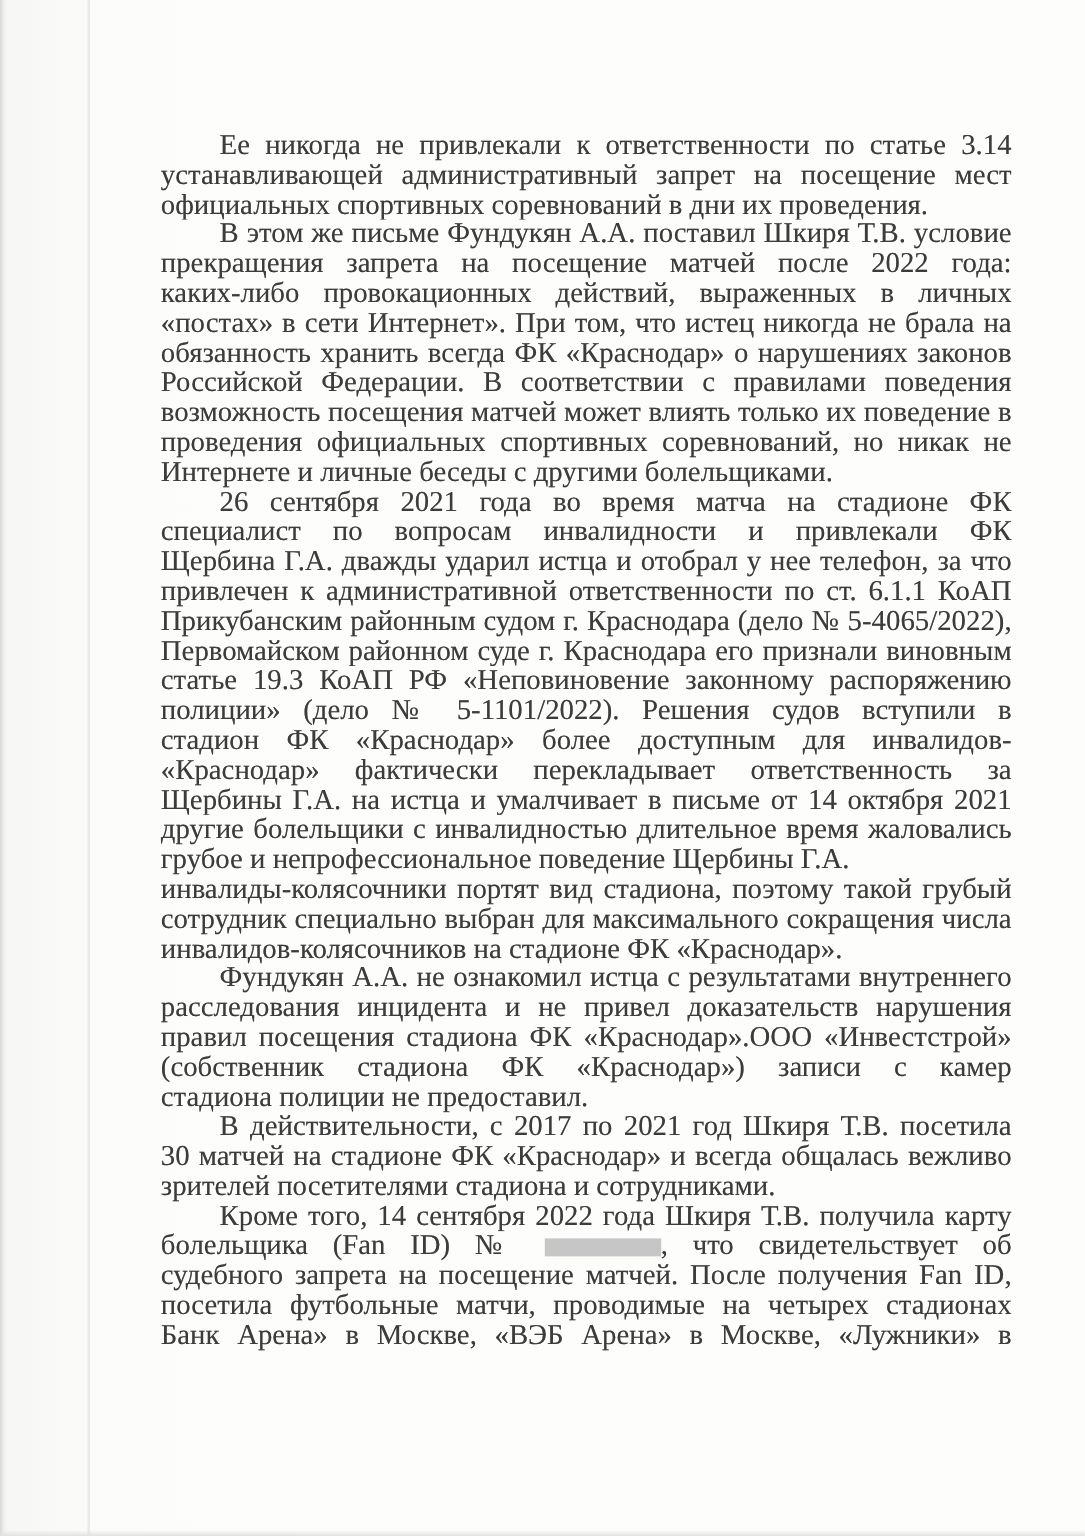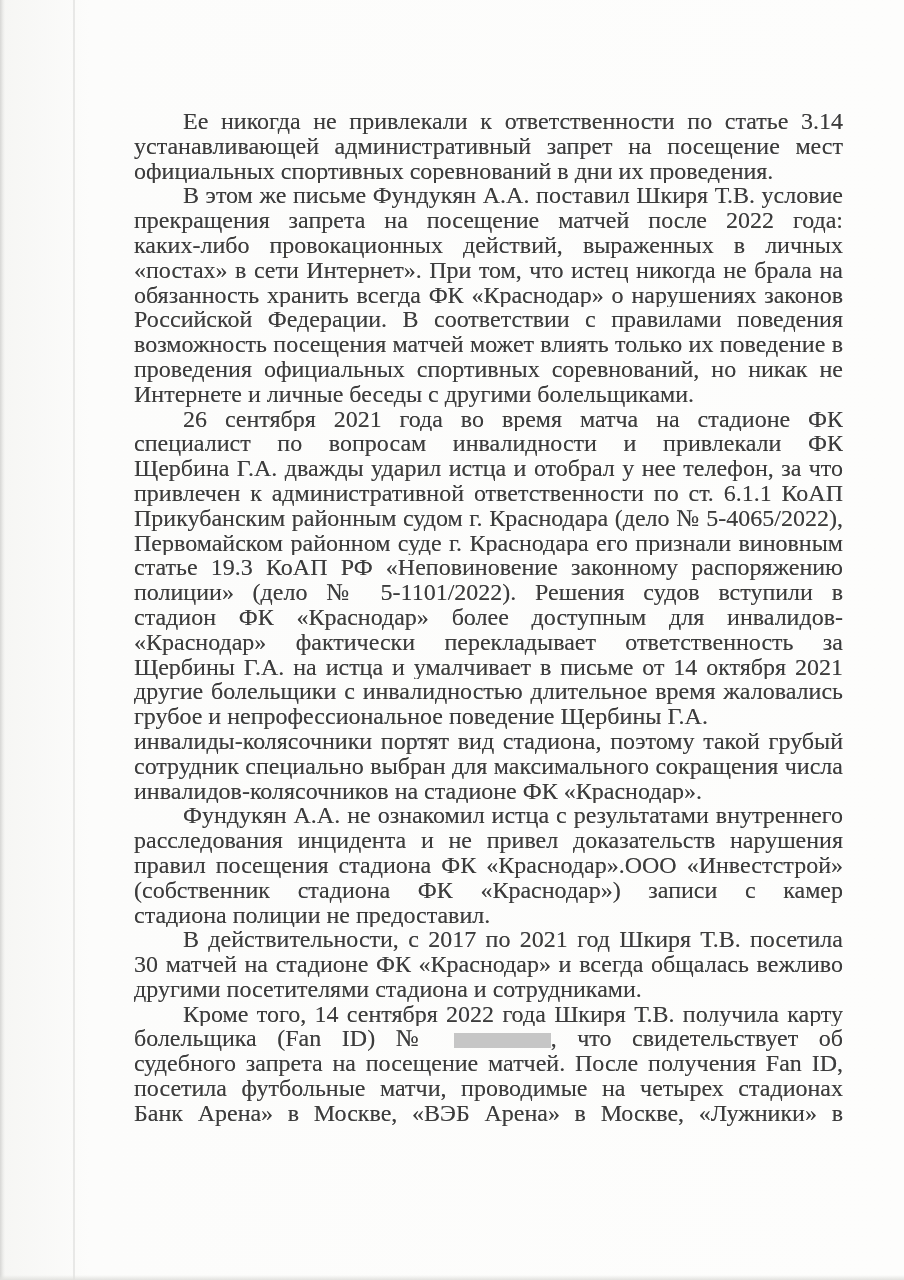--- a/index.html
+++ b/index.html
@@ -122,21 +122,21 @@
       <div class="para">
         <div class="line just ind">Фундукян А.А. не ознакомил истца с результатами внутреннего</div>
         <div class="line just">расследования инцидента и не привел доказательств нарушения истцом</div>
         <div class="line just">правил посещения стадиона ФК «Краснодар».ООО «Инвестстрой»</div>
         <div class="line just">(собственник стадиона ФК «Краснодар») записи с камер видеонаблюдения</div>
         <div class="line">стадиона полиции не предоставил.</div>
       </div>
       <div class="para">
         <div class="line just ind">В действительности, с 2017 по 2021 год Шкиря Т.В. посетила примерно</div>
         <div class="line just">30 матчей на стадионе ФК «Краснодар» и всегда общалась вежливо с</div>
-        <div class="line">другими посетителями стадиона и сотрудниками.</div>
+        <div class="line">зрителей посетителями стадиона и сотрудниками.</div>
       </div>
       <div class="para">
         <div class="line just ind">Кроме того, 14 сентября 2022 года Шкиря Т.В. получила карту</div>
         <div class="line just">болельщика (Fan ID) № <span class="redaction" style="background: rgb(198, 198, 198); width: 97px; height: 15px;"></span>, что свидетельствует об отсутствии</div>
         <div class="line just">судебного запрета на посещение матчей. После получения Fan ID, истец</div>
         <div class="line just">посетила футбольные матчи, проводимые на четырех стадионах («Открытие</div>
         <div class="line">Банк Арена» в Москве, «ВЭБ Арена» в Москве, «Лужники» в Москве и</div>
       </div>
     </div>
 </div>

